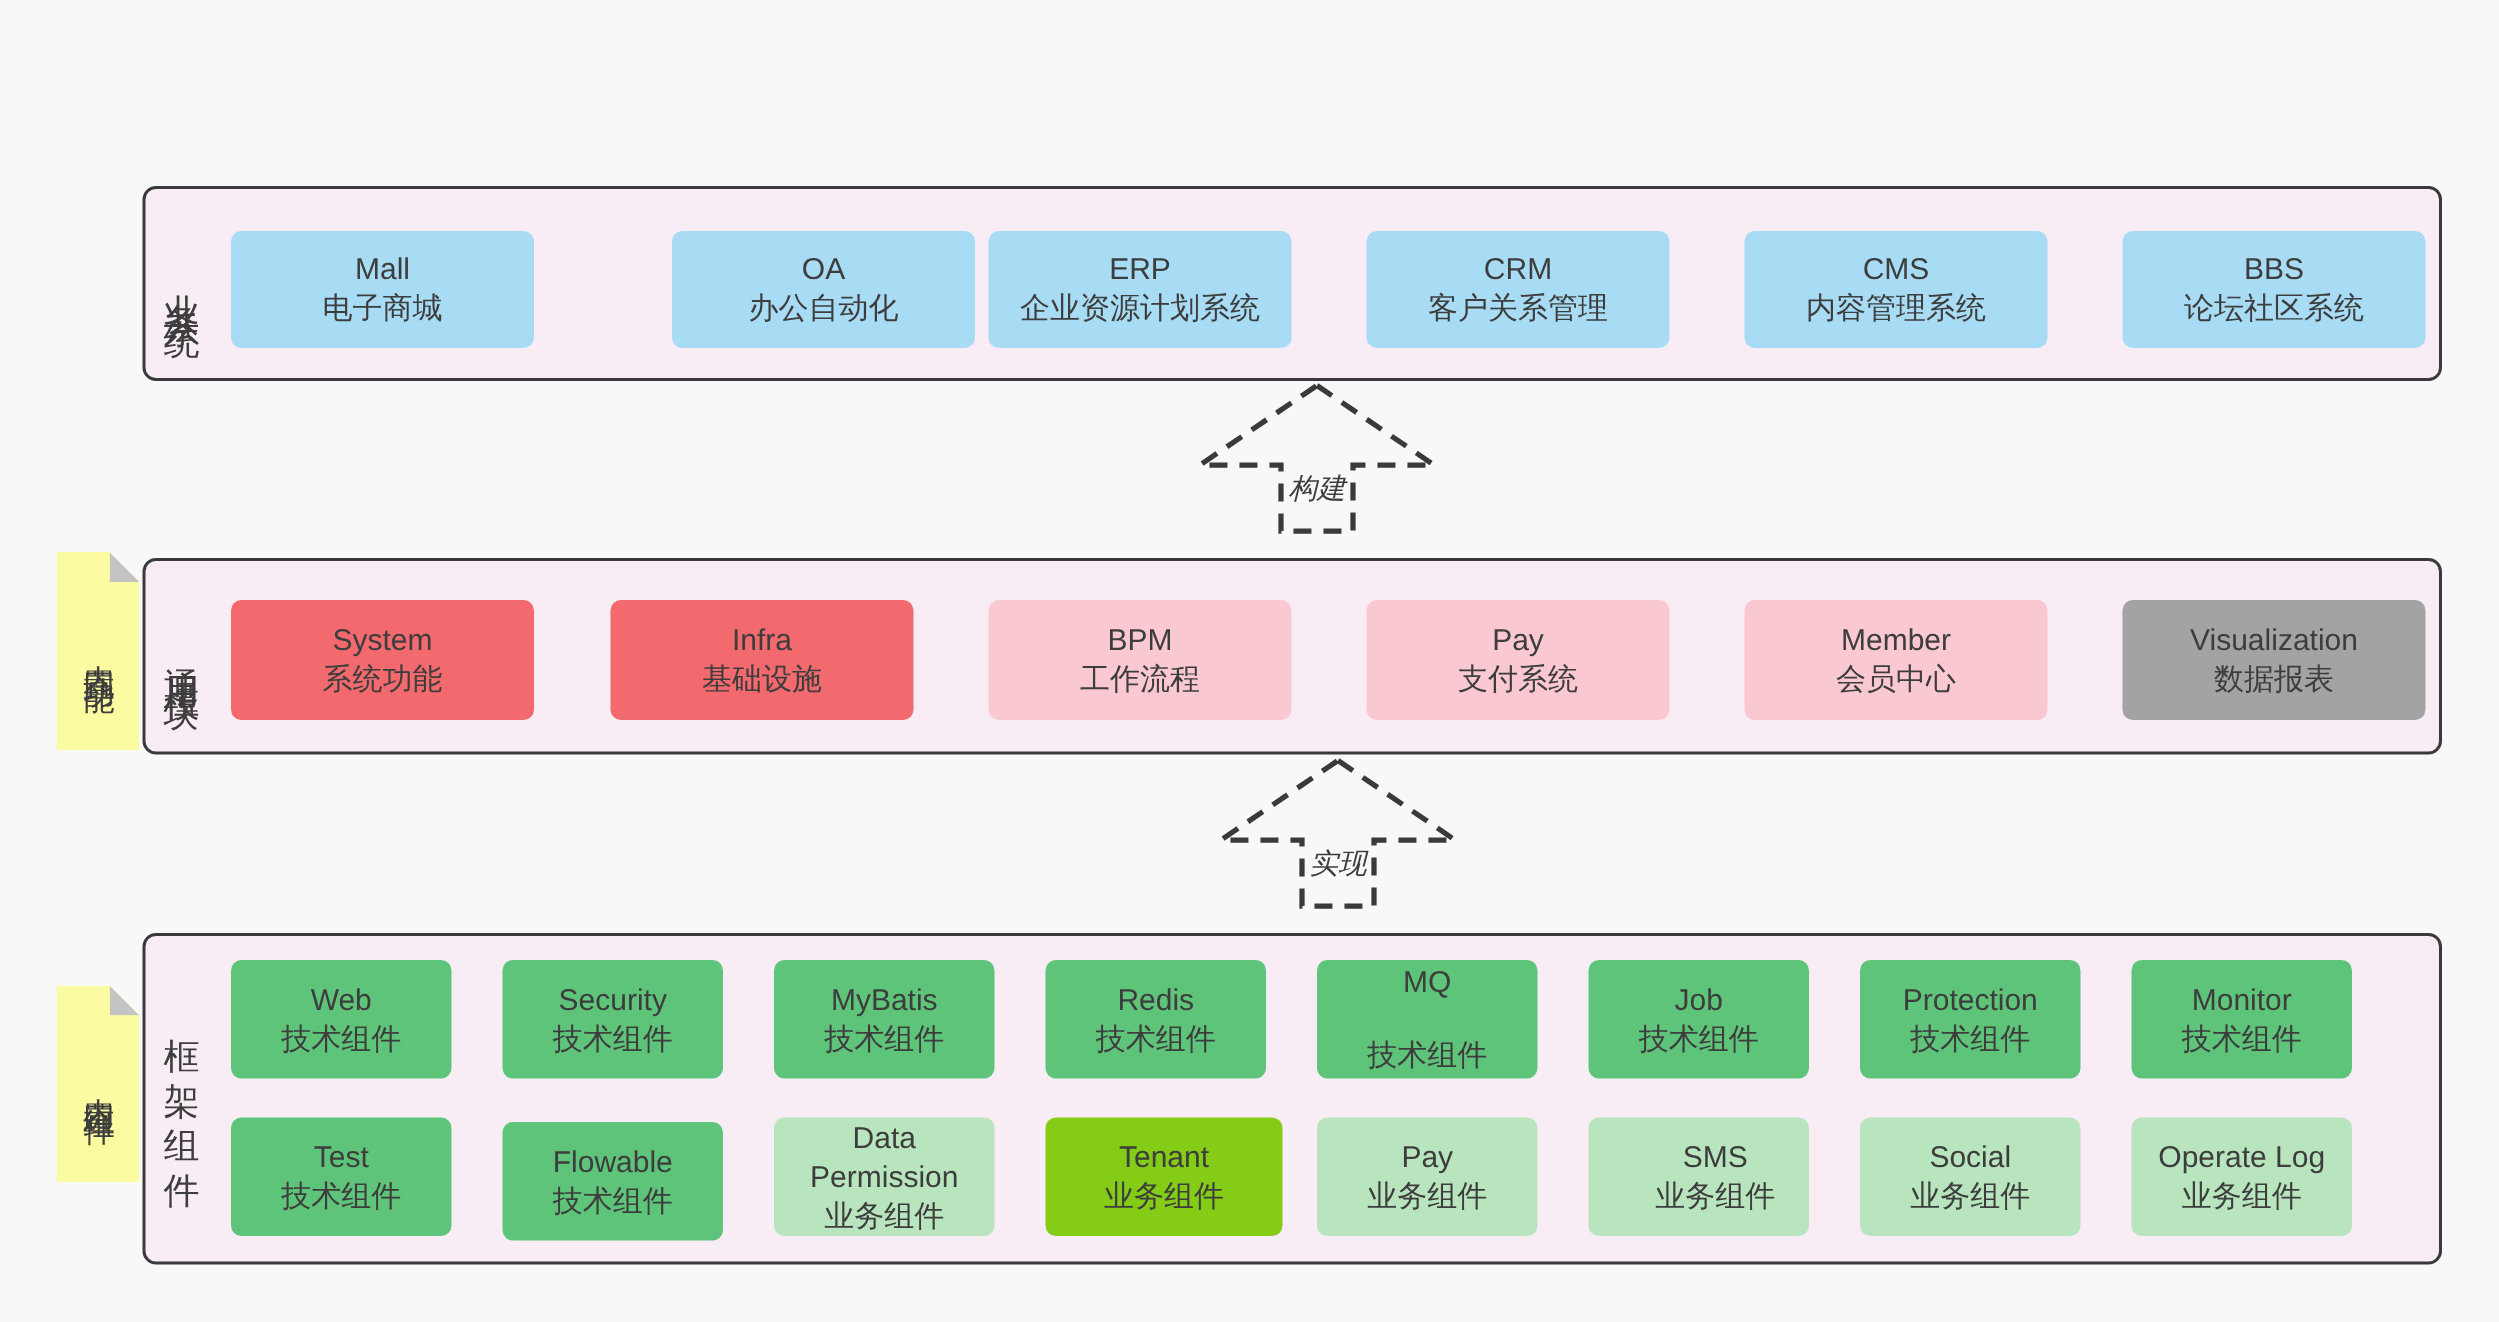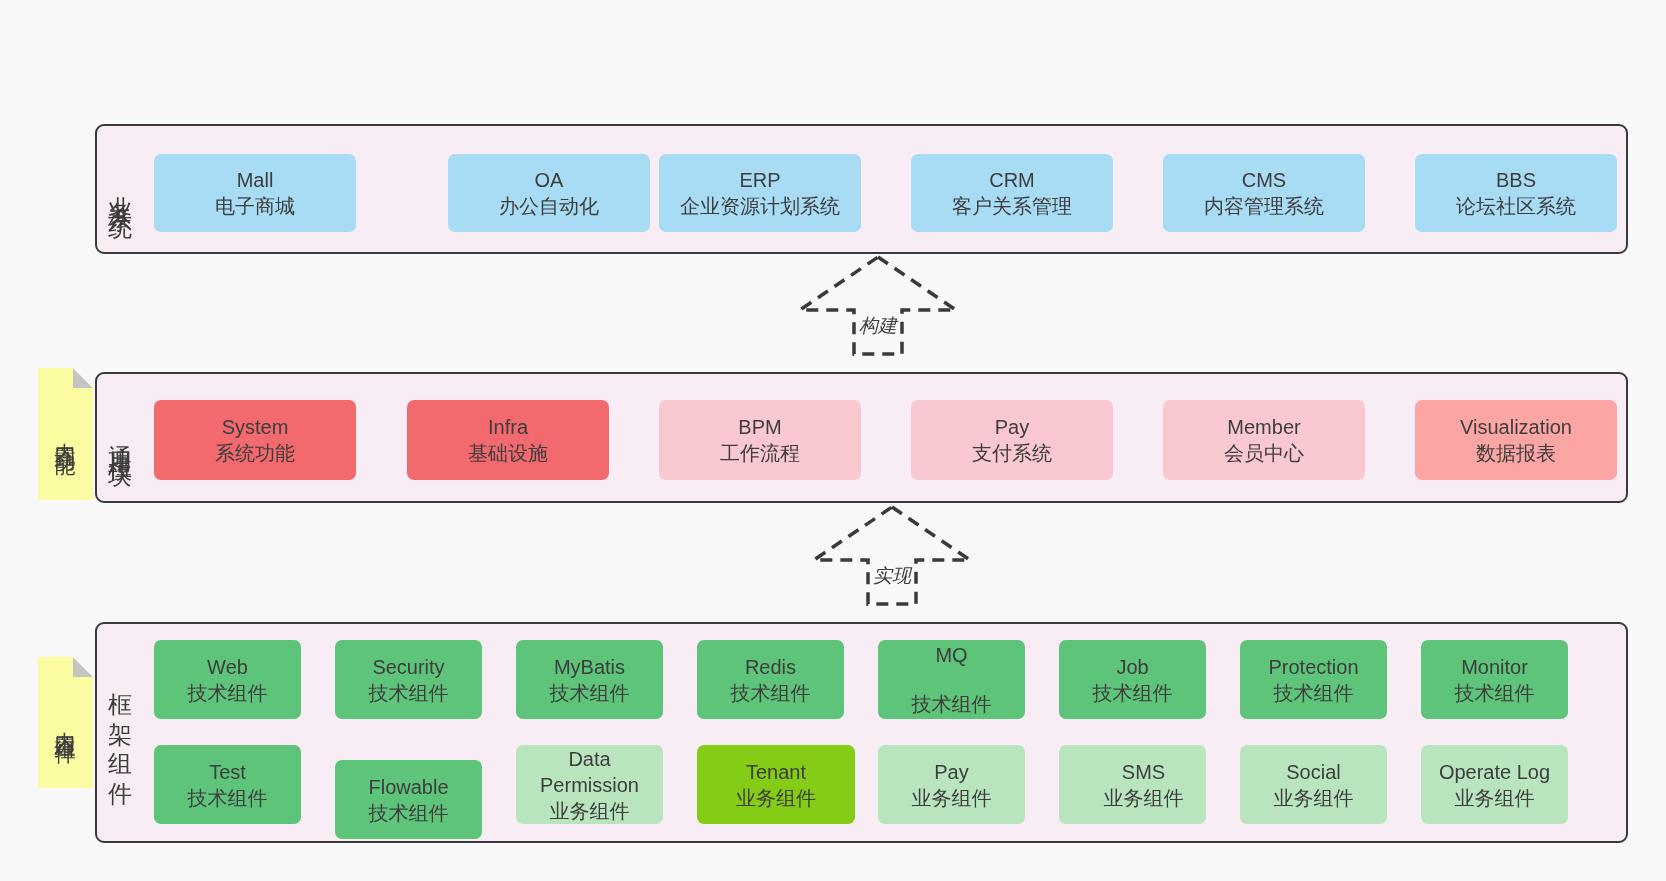--- a/index.html
+++ b/index.html
@@ -91,21 +91,21 @@
       <div class="bs">工作流程</div>
     </div>
     <div class="box" style="left: 814px; top: 26px; width: 202px; height: 80px; background: rgb(250, 200, 209);">
       <div class="bt">Pay</div>
       <div class="bs">支付系统</div>
     </div>
     <div class="box" style="left: 1066px; top: 26px; width: 202px; height: 80px; background: rgb(250, 200, 209);">
       <div class="bt">Member</div>
       <div class="bs">会员中心</div>
     </div>
-    <div class="box" style="left: 1318px; top: 26px; width: 202px; height: 80px; background: #fca5a5;">
+    <div class="box" style="left: 1318px; top: 26px; width: 202px; height: 80px; background: #a3a3a3;">
       <div class="bt">Visualization</div>
       <div class="bs">数据报表</div>
     </div>
   </div>
 
   <div class="arrow-wrap" style="left:812px;top:504px;">
     <svg width="160" height="104" viewBox="0 0 160 104">
       <path d="M80 3 L158 56 L104 56 L104 100 L56 100 L56 56 L2 56 Z" fill="none" stroke="#3a3a3c" stroke-width="3.5" stroke-dasharray="12 8"></path>
     </svg>
     <div class="arrow-label">实现</div>
@@ -144,21 +144,21 @@
     </div>
     <div class="box" style="left: 1324px; top: 16px; width: 147px; height: 79px; background: rgb(94, 196, 122);">
       <div class="bt">Monitor</div>
       <div class="bs">技术组件</div>
     </div>
 
     <div class="box" style="left: 57px; top: 121px; width: 147px; height: 79px; background: rgb(94, 196, 122);">
       <div class="bt">Test</div>
       <div class="bs">技术组件</div>
     </div>
-    <div class="box" style="left: 238px; top: 136px; width: 147px; height: 79px; background: rgb(94, 196, 122);">
+    <div class="box" style="left: 238px; top: 124px; width: 147px; height: 79px; background: rgb(94, 196, 122);">
       <div class="bt">Flowable</div>
       <div class="bs">技术组件</div>
     </div>
     <div class="box" style="left: 419px; top: 121px; width: 147px; height: 79px; background: rgb(184, 229, 190);">
       <div class="bt">Data Permission</div>
       <div class="bs">业务组件</div>
     </div>
     <div class="box" style="left: 600px; top: 121px; width: 158px; height: 79px; background: #84cc16;">
       <div class="bt">Tenant</div>
       <div class="bs">业务组件</div>

